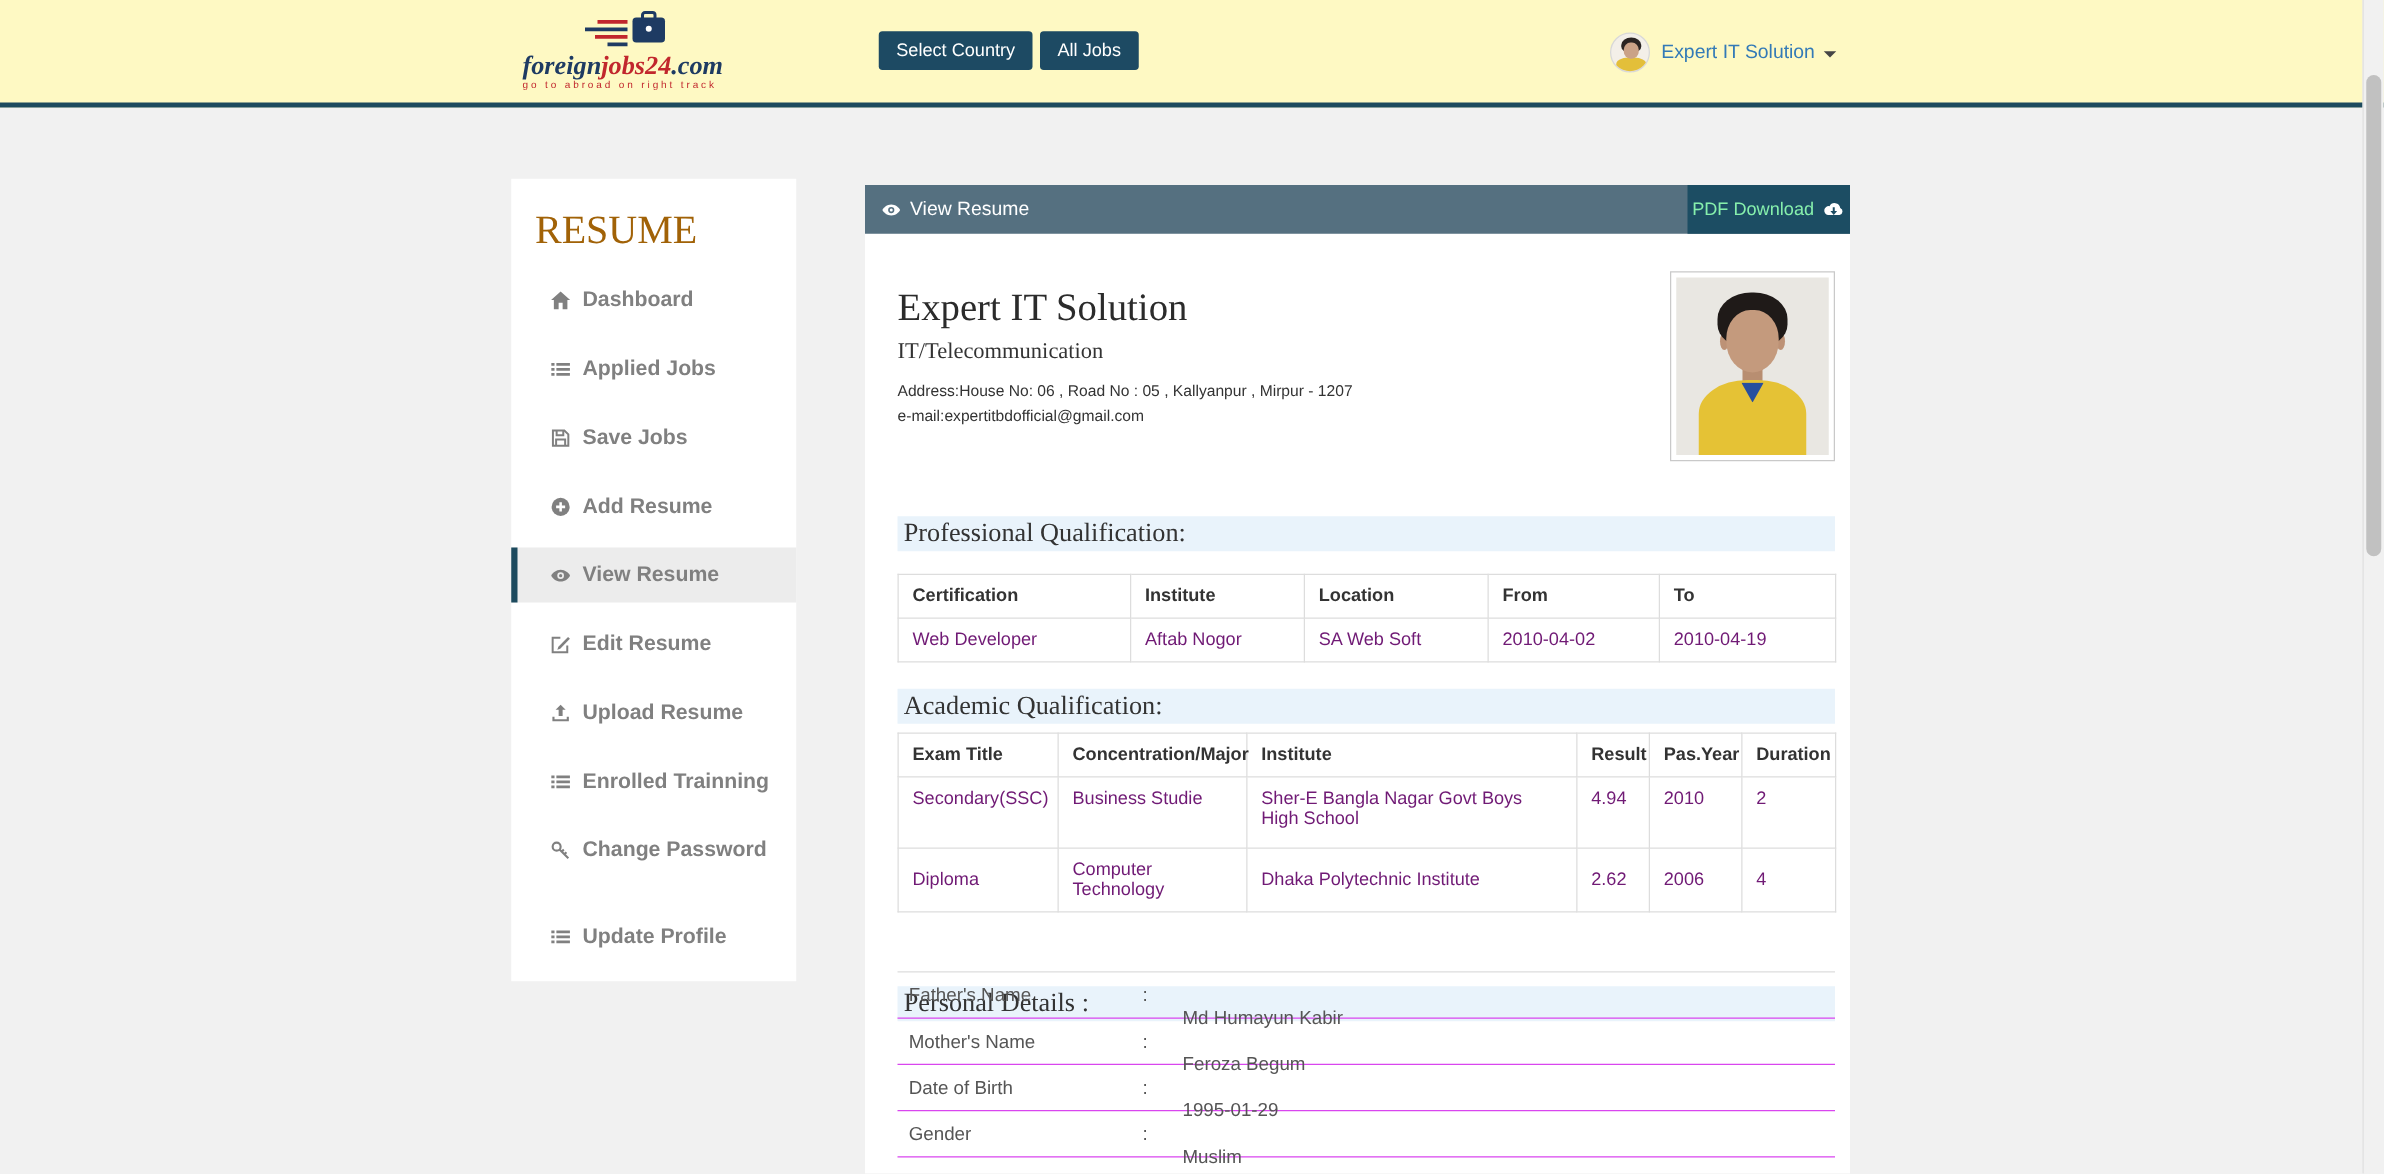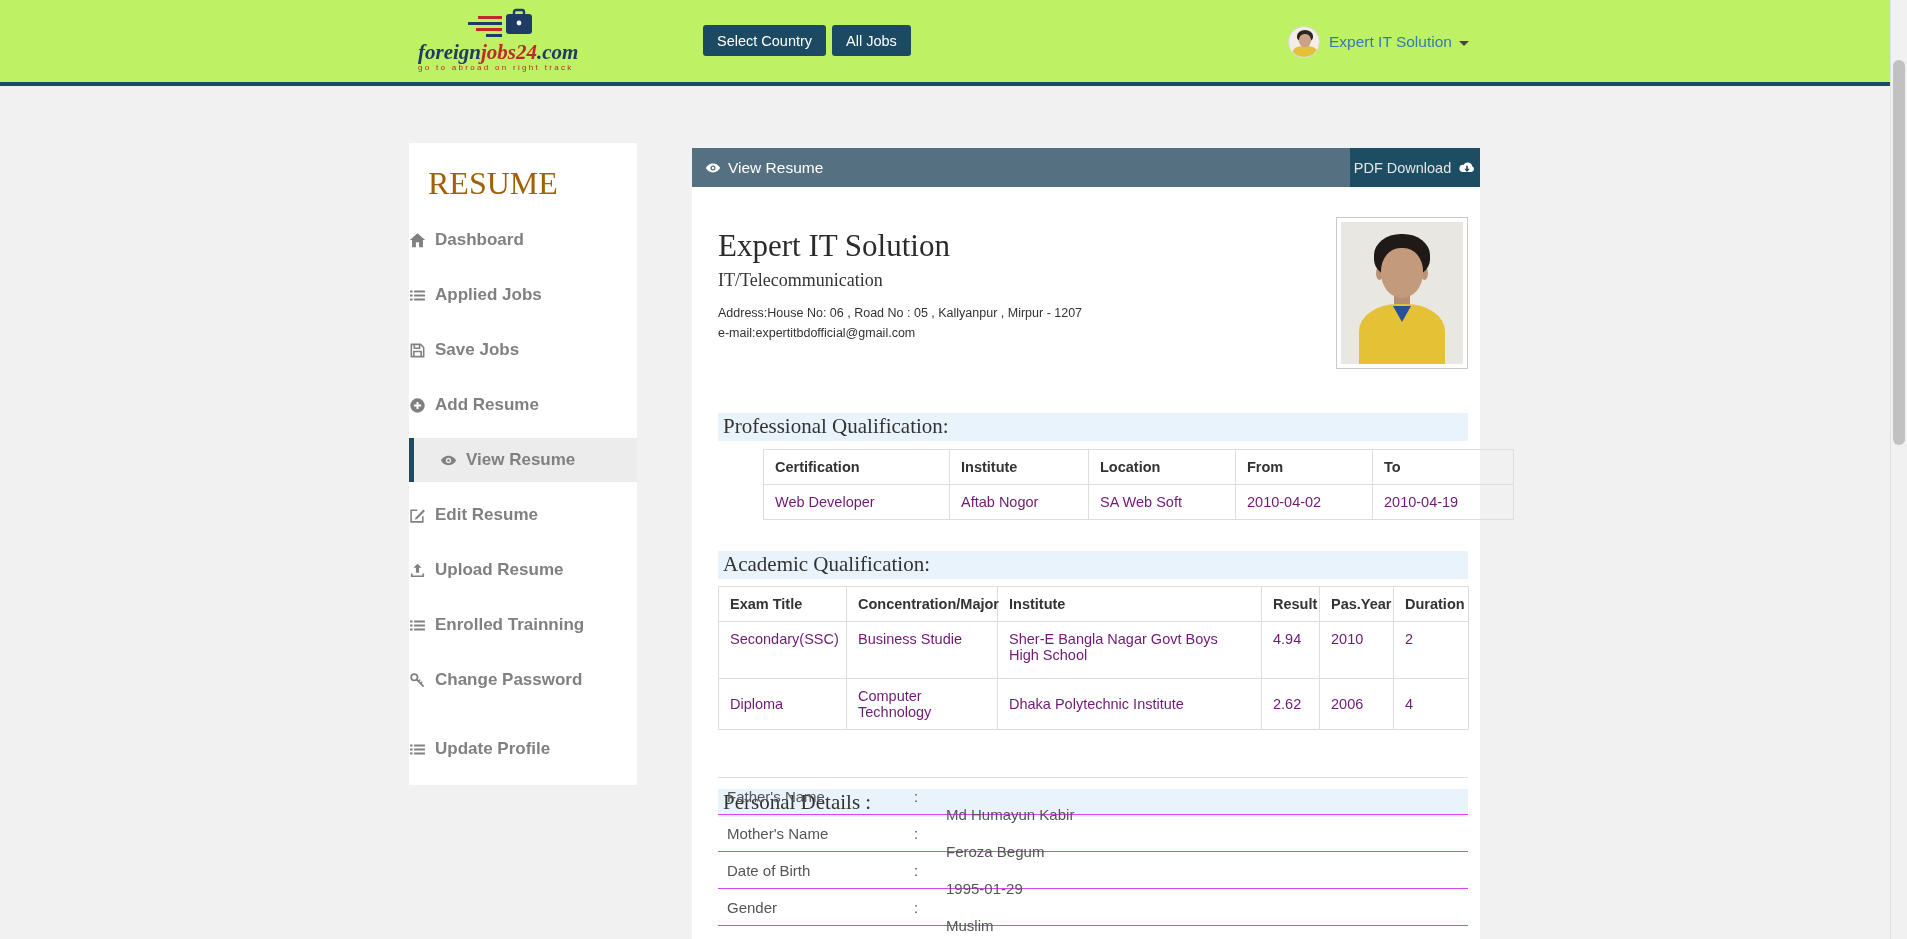--- a/index.html
+++ b/index.html
@@ -2,21 +2,21 @@
 <html><head>
 <meta charset="utf-8">
 <style>
   * { margin:0; padding:0; box-sizing:border-box; }
   html,body { background:#f1f1f1; }
   .screen { position:relative; width:1907px; height:939px; overflow:hidden;
             background:#f1f1f1; font-family:"Liberation Sans", sans-serif; }
 
   
   .navbar { position:absolute; top:0; left:0; width:1907px; height:86px;
-            background:#bef264; border-bottom:4px solid #1d4a5e; }
+            background:#fef9c3; border-bottom:4px solid #1d4a5e; }
   .logo { position:absolute; left:418px; top:8px; width:190px; cursor:pointer; }
   .logo-art { position:relative; height:34px; }
   .logo-text { font:italic bold 21px "Liberation Serif", serif; line-height:20px; white-space:nowrap; }
   .lt-a { color:#1e3b63; } .lt-b { color:#c1272d; } .lt-c { color:#1e3b63; }
   .logo-tagline { font:8px "Liberation Sans", sans-serif; color:#c1272d;
                   letter-spacing:2.3px; margin-top:1px; white-space:nowrap; }
   .nav-btn { position:absolute; top:25px; height:31px; background:#1d4a63; color:#fff;
              border:none; border-radius:3px; padding:0 14px; font:14.5px "Liberation Sans", sans-serif;
              cursor:pointer; }
   .btn-country { left:703px; } .btn-alljobs { left:832px; }
@@ -31,32 +31,32 @@
   .na-shirt { position:absolute; left:4px; top:19px; width:24px; height:13px; background:#e3bf3a;
               border-radius:40% 40% 0 0; }
   .nav-username { margin-left:9px; font:15.5px "Liberation Sans", sans-serif; color:#337ab7; }
   .caret { width:0; height:0; border-left:5px solid transparent; border-right:5px solid transparent;
            border-top:5px solid #454545; margin-left:7px; margin-top:2px; }
 
   
   .sidebar { position:absolute; left:409px; top:143px; width:228px; height:642px; background:#fff; }
   .sb-title { position:absolute; left:19px; top:22px; font:32px "Liberation Serif", serif; color:#a16207; }
   .sb-item { position:absolute; left:0; width:228px; height:44px; display:flex; align-items:center;
-             color:#808080; font:600 17px "Liberation Sans", sans-serif; cursor:pointer; }
+             padding-left:31px; color:#808080; font:600 17px "Liberation Sans", sans-serif; cursor:pointer; }
   .sb-item .sb-icon { display:inline-flex; width:18px; margin-right:8px; }
   .sb-item.active { background:#ececec; border-left:5px solid #1d4a5e; padding-left:26px; }
 
   
   .panel { position:absolute; left:692px; top:148px; width:788px; height:791px; background:#fff; }
   .panel-head { position:absolute; top:0; left:0; width:788px; height:39px; background:#557080; }
   .panel-title { position:absolute; left:13px; top:0; height:39px; display:flex; align-items:center;
                  color:#fff; font:15.5px "Liberation Sans", sans-serif; }
   .panel-title svg { margin-right:7px; }
   .pdf-btn { position:absolute; right:0; top:0; height:39px; width:130px; background:#1c4d63;
-             border:none; color:#e5e5e5; font:14.5px "Liberation Sans", sans-serif; cursor:pointer;
+             border:none; color:#86efac; font:14.5px "Liberation Sans", sans-serif; cursor:pointer;
              display:flex; align-items:center; justify-content:center; gap:7px; }
 
   .pname { position:absolute; left:26px; top:80px; font:31px "Liberation Serif", serif; color:#2b2b2b; }
   .pcat  { position:absolute; left:26px; top:122px; font:18px "Liberation Serif", serif; color:#333; }
   .paddr { position:absolute; left:26px; top:158px; font:12.5px "Liberation Sans", sans-serif; color:#333; }
   .pmail { position:absolute; left:26px; top:178px; font:12.5px "Liberation Sans", sans-serif; color:#333; }
 
   .photo-frame { position:absolute; left:644px; top:69px; width:132px; height:152px;
                  background:#fff; border:1px solid #c9c9c9; padding:4px; }
   .photo { position:relative; width:122px; height:142px; background:#e9e7e2; overflow:hidden; }
@@ -71,21 +71,21 @@
   .ph-shirt { position:absolute; left:18px; top:82px; width:86px; height:60px; background:#e5c235;
               border-radius:45% 45% 0 0; }
   .ph-collar { position:absolute; left:52px; top:84px; width:18px; height:16px; background:#274f9e;
                clip-path:polygon(0 0,100% 0,50% 100%); }
 
   .sec-head { position:absolute; left:26px; width:750px; height:28px; background:#e9f3fb;
               font:21px "Liberation Serif", serif; color:#333; padding:1px 0 0 5px; }
   .sh-prof { top:265px; } .sh-acad { top:403px; } .sh-pers { top:629px;margin-top:12px; }
 
   table.rtable { position:absolute; left:26px; width:750px; border-collapse:collapse; table-layout:fixed; }
-  .t-prof { top:301px;margin-left:45px; } .t-acad { top:438px; }
+  .t-prof { top:311px; } .t-acad { top:438px; }
   .rtable th, .rtable td { border:1px solid #ddd; text-align:left; padding:9px 11px;
                            font:14.5px "Liberation Sans", sans-serif; vertical-align:middle; }
   .rtable th { color:#333; font-weight:bold; }
   .rtable td { color:#701a75; }
 
   .pers-list { position:absolute; left:26px; top:629px; width:750px; border-top:1px solid #ddd; }
   .p-row { display:flex; align-items:center; height:37px; border-bottom:1px solid #d946ef;
            font:15px "Liberation Sans", sans-serif; color:#555; }
   .p-label { width:196px; padding-left:9px; }
   .p-colon { width:32px; }

